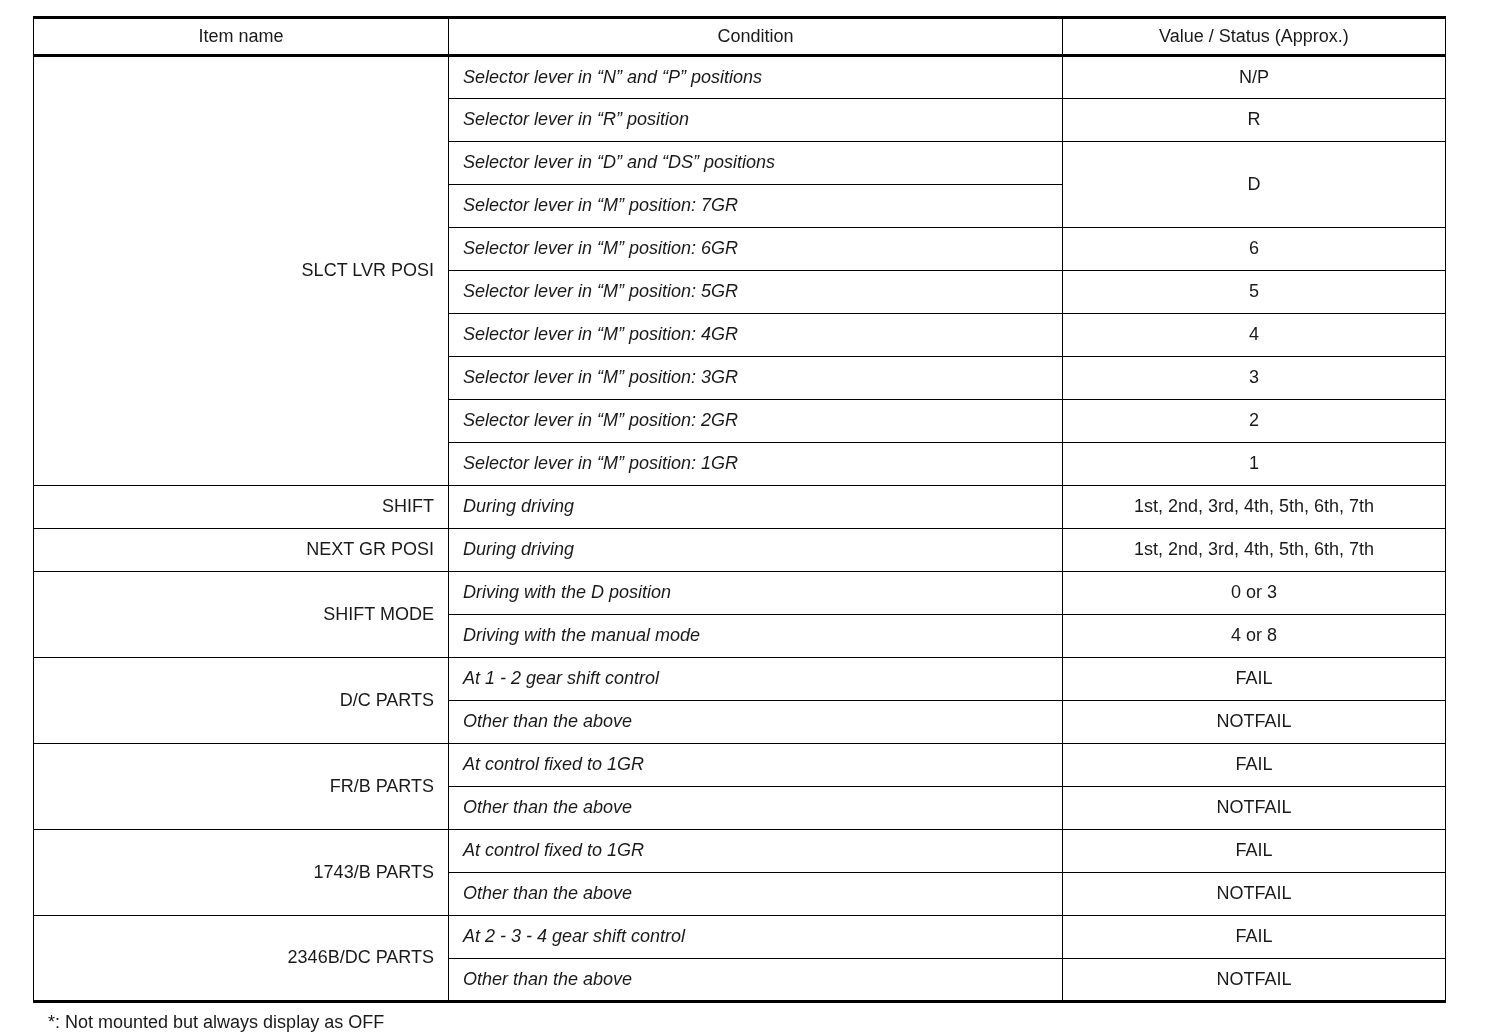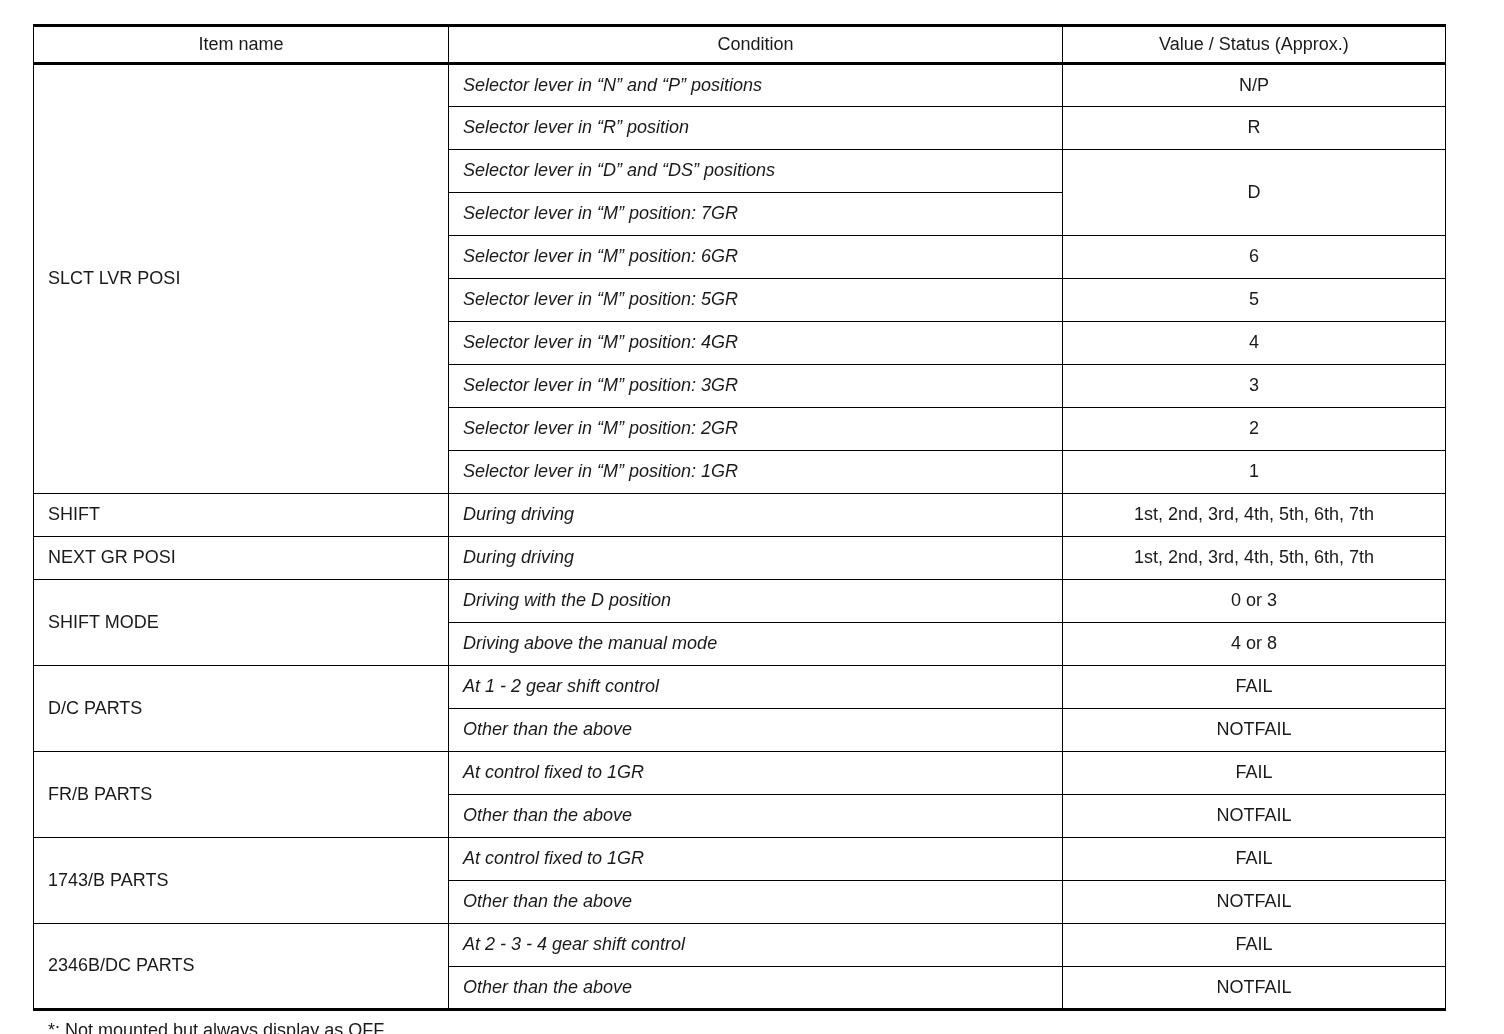--- a/index.html
+++ b/index.html
@@ -14,21 +14,21 @@
   }
   .page {
     width: 1504px;
     height: 1034px;
     position: relative;
   }
   table.data-table {
     border-collapse: collapse;
     table-layout: fixed;
     width: 1412px;
-    margin: 24px 0 0 33px;
+    margin: 16px 0 0 33px;
     border-top: 3px solid #000;
     border-bottom: 3px solid #000;
     border-left: 1.5px solid #000;
     border-right: 1.5px solid #000;
   }
   table.data-table th,
   table.data-table td {
     border: 1.5px solid #000;
     font-size: 18px;
     line-height: 1.2;
@@ -40,21 +40,21 @@
     font-weight: normal;
     text-align: center;
     border-bottom: 3px solid #000;
     padding: 0 10px;
   }
   table.data-table tbody td {
     height: 43px;
     padding: 0 14px;
   }
   td.item-cell {
-    text-align: left;
+    text-align: right;
     vertical-align: middle;
   }
   td.cond-cell {
     text-align: left;
     font-style: italic;
   }
   td.value-cell {
     text-align: center;
     padding: 0 6px;
   }
@@ -132,21 +132,21 @@
           <td class="item-cell" rowspan="1">NEXT GR POSI</td>
           <td class="cond-cell">During driving</td>
           <td class="value-cell">1st, 2nd, 3rd, 4th, 5th, 6th, 7th</td>
         </tr>
         <tr>
           <td class="item-cell" rowspan="2">SHIFT MODE</td>
           <td class="cond-cell">Driving with the D position</td>
           <td class="value-cell">0 or 3</td>
         </tr>
         <tr>
-          <td class="cond-cell">Driving above the manual mode</td>
+          <td class="cond-cell">Driving with the manual mode</td>
           <td class="value-cell">4 or 8</td>
         </tr>
         <tr>
           <td class="item-cell" rowspan="2">D/C PARTS</td>
           <td class="cond-cell">At 1 - 2 gear shift control</td>
           <td class="value-cell">FAIL</td>
         </tr>
         <tr>
           <td class="cond-cell">Other than the above</td>
           <td class="value-cell">NOTFAIL</td>

